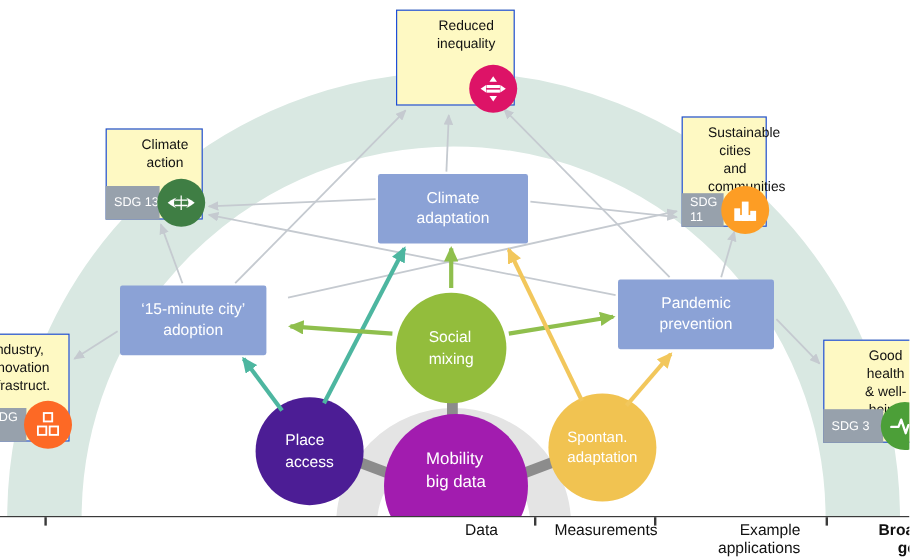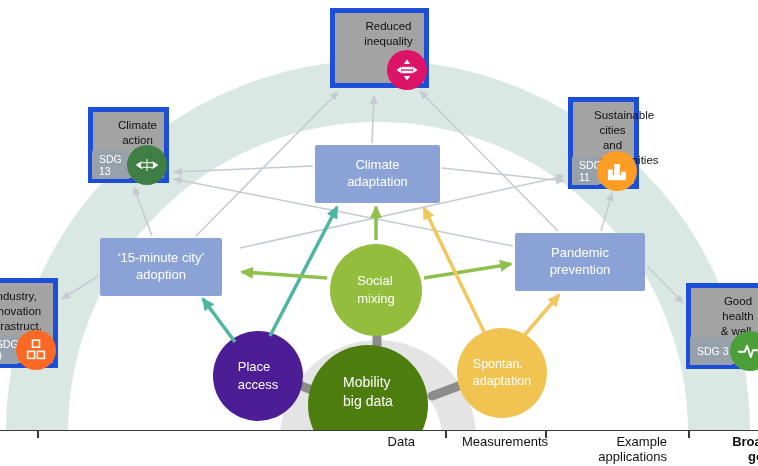--- a/index.html
+++ b/index.html
@@ -24,21 +24,21 @@
   .blue-box{
     position:absolute;background:#8ba2d6;color:#fff;border-radius:2px;z-index:3;
     display:flex;align-items:center;justify-content:center;text-align:center;
     font-size:13px;line-height:1.3;white-space:pre-line;
   }
   .box-15min{left:100px;top:238px;width:122px;height:58px;}
   .box-climate{left:315px;top:145px;width:125px;height:58px;}
   .box-pandemic{left:515px;top:233px;width:130px;height:58px;}
   
   .sdg{
-    position:absolute;background:#a3a3a3;border:5px solid #1d4ed8;z-index:4;box-sizing:border-box;padding-left:18px;
+    position:absolute;background:#fef9c3;border:1px solid #1d4ed8;z-index:4;box-sizing:border-box;padding-left:18px;
   }
   .sdg-title{
     font-size:11.5px;line-height:1.3;text-align:center;padding:6px 3px 0 3px;white-space:pre-line;
   }
   .sdg-bar{
     position:absolute;left:-1px;bottom:-1px;height:28px;background:#97a1ac;color:#fff;
     font-size:10.5px;display:flex;align-items:center;padding-left:7px;box-sizing:border-box;
     width:calc(100% - 34px);
   }
   .sdg-icon{
@@ -58,21 +58,21 @@
   .icon-sdg3{background:#4c9f38;}
   
   .circle{
     position:absolute;border-radius:50%;color:#fff;z-index:5;
     display:flex;align-items:center;justify-content:center;text-align:left;
     font-size:13px;line-height:1.35;white-space:pre-line;
   }
   .circle-place{left:213px;top:331px;width:90px;height:90px;background:#4c1d95;}
   .circle-social{left:330px;top:244px;width:92px;height:92px;background:#93bd3c;}
   .circle-spontan{left:457px;top:328px;width:90px;height:90px;background:#f1c351;font-size:12.5px;}
-  .circle-mobility{left:308px;top:345px;width:120px;height:120px;background:#4d7c0f;
+  .circle-mobility{left:320px;top:345px;width:120px;height:120px;background:#a21caf;
     font-size:14px;padding-bottom:26px;box-sizing:border-box;}
   
   .bottom-strip{
     position:absolute;left:0;top:430px;width:758px;height:36px;background:#fff;
     border-top:1.5px solid #3a3a3a;z-index:7;
   }
   .tick{position:absolute;top:0;width:1.5px;height:7px;background:#3a3a3a;}
   .axis-label{
     position:absolute;top:4px;text-align:right;font-size:13px;line-height:1.15;white-space:pre-line;
   }

